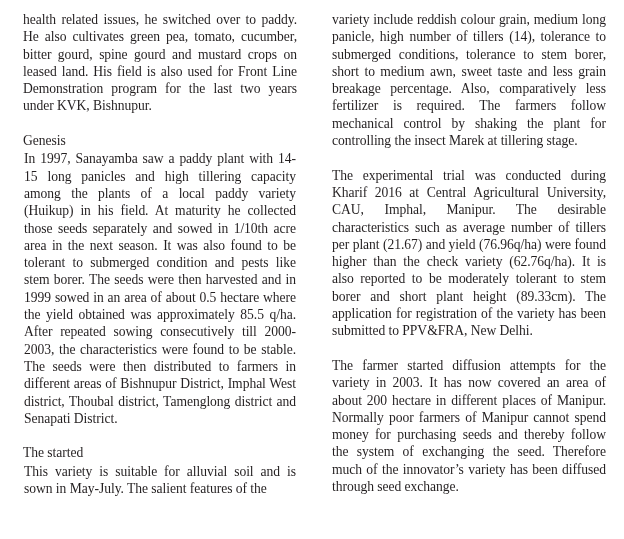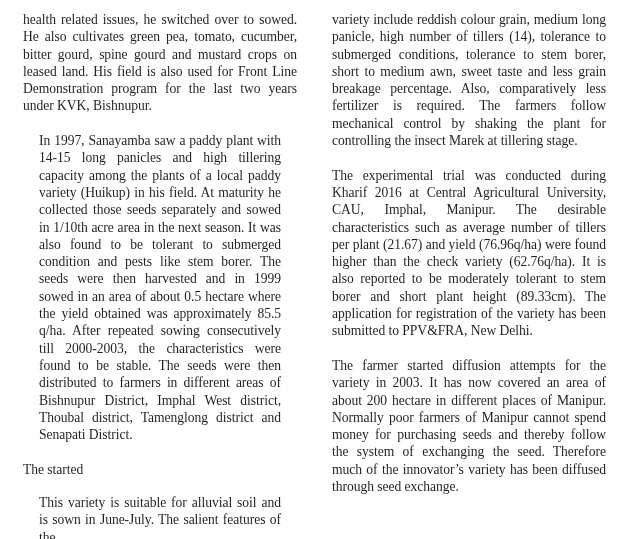--- a/index.html
+++ b/index.html
@@ -30,35 +30,36 @@
       margin: 0 0 17.3px 0;
       text-align: justify;
     }
     .heading {
       margin: 0;
       font-weight: normal;
       font-size: 13.6px;
       line-height: 17.3px;
     }
     .section { margin: 0 0 17.3px 0; }
-    .section .para { margin: 16px; }
+    .section .para { margin: 1px; }
   </style>
 </head>
 <body>
 
 <div class="column col-left">
-  <p class="para">health related issues, he switched over to sowed. He also cultivates green pea, tomato, cucumber, bitter gourd, spine gourd and mustard crops on leased land. His field is also used for Front Line Demonstration program for the last two years under KVK, Bishnupur.</p>
+  <p class="para">health related issues, he switched over to paddy. He also cultivates green pea, tomato, cucumber, bitter gourd, spine gourd and mustard crops on leased land. His field is also used for Front Line Demonstration program for the last two years under KVK, Bishnupur.</p>
 
   <div class="section">
+    <h3 class="heading">Genesis</h3>
     <p class="para">In 1997, Sanayamba saw a paddy plant with 14-15 long panicles and high tillering capacity among the plants of a local paddy variety (Huikup) in his field. At maturity he collected those seeds separately and sowed in 1/10th acre area in the next season.  It was also found to be tolerant to submerged condition and pests like stem borer. The seeds were then harvested and in 1999 sowed in an area of about 0.5 hectare where the yield obtained was approximately 85.5 q/ha. After repeated sowing consecutively till 2000-2003, the characteristics were found to be stable. The seeds were then distributed to farmers in different areas of Bishnupur District, Imphal West district, Thoubal district, Tamenglong district and Senapati District.</p>
   </div>
 
   <div class="section">
     <h3 class="heading">The started</h3>
-    <p class="para">This variety is suitable for alluvial soil and is sown in June-July.  The salient features of the</p>
+    <p class="para">This variety is suitable for alluvial soil and is sown in May-July.  The salient features of the</p>
   </div>
 </div>
 
 <div class="column col-right">
   <p class="para">variety include reddish colour grain, medium long panicle, high number of tillers (14), tolerance to submerged conditions, tolerance to stem borer, short to medium awn, sweet taste and less grain breakage percentage. Also, comparatively less fertilizer is required. The farmers follow mechanical control by shaking the plant for controlling the insect Marek at tillering stage.</p>
   <p class="para">The experimental trial was conducted during Kharif 2016 at Central Agricultural University, CAU, Imphal, Manipur. The desirable characteristics such as average number of tillers per plant (21.67) and yield (76.96q/ha) were found higher than the check variety (62.76q/ha). It is also reported to be moderately tolerant to stem borer and short plant height (89.33cm). The application for registration of the variety has been submitted to PPV&amp;FRA, New Delhi.</p>
   <p class="para">The farmer started diffusion attempts for the variety in 2003. It has now covered an area of about 200 hectare in different places of Manipur. Normally poor farmers of Manipur cannot spend money for purchasing seeds and thereby follow the system of exchanging the seed. Therefore much of the innovator’s variety has been diffused through seed exchange.</p>
 </div>
 
 </body></html>

